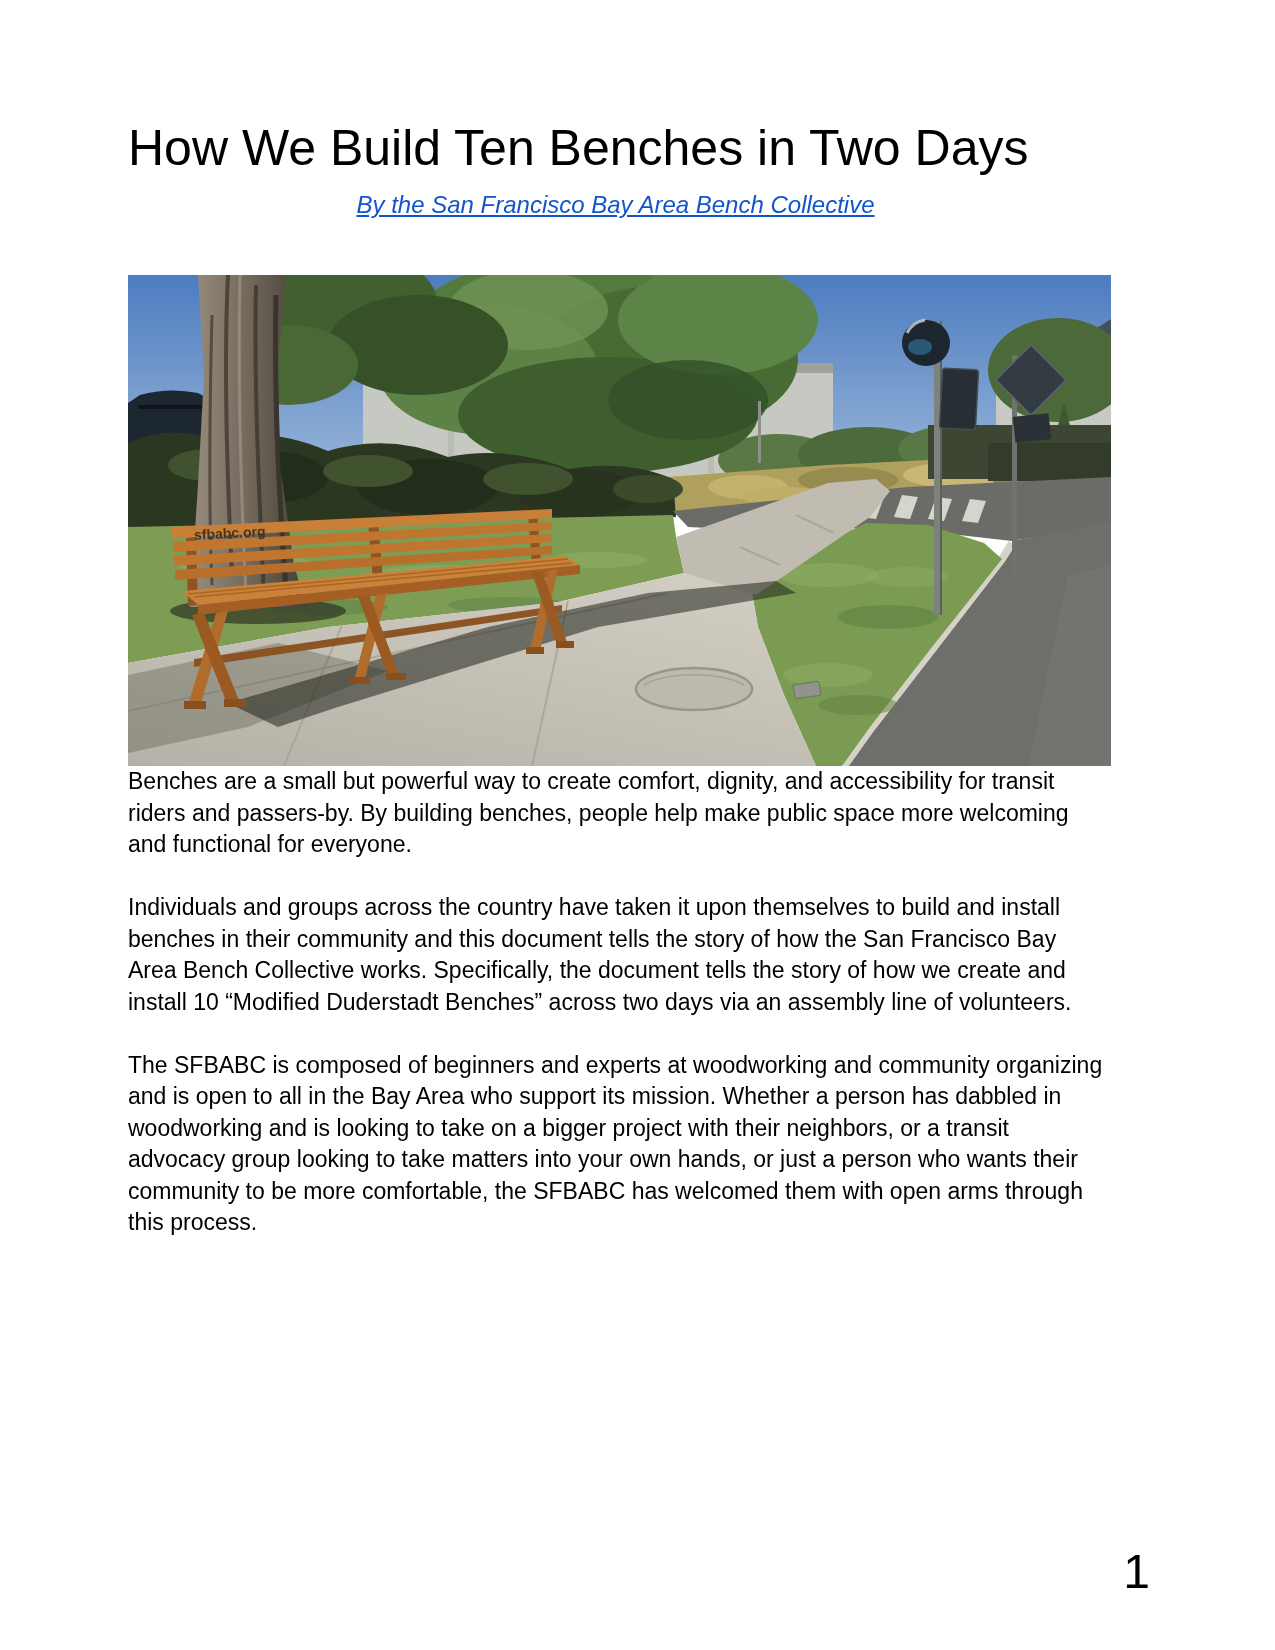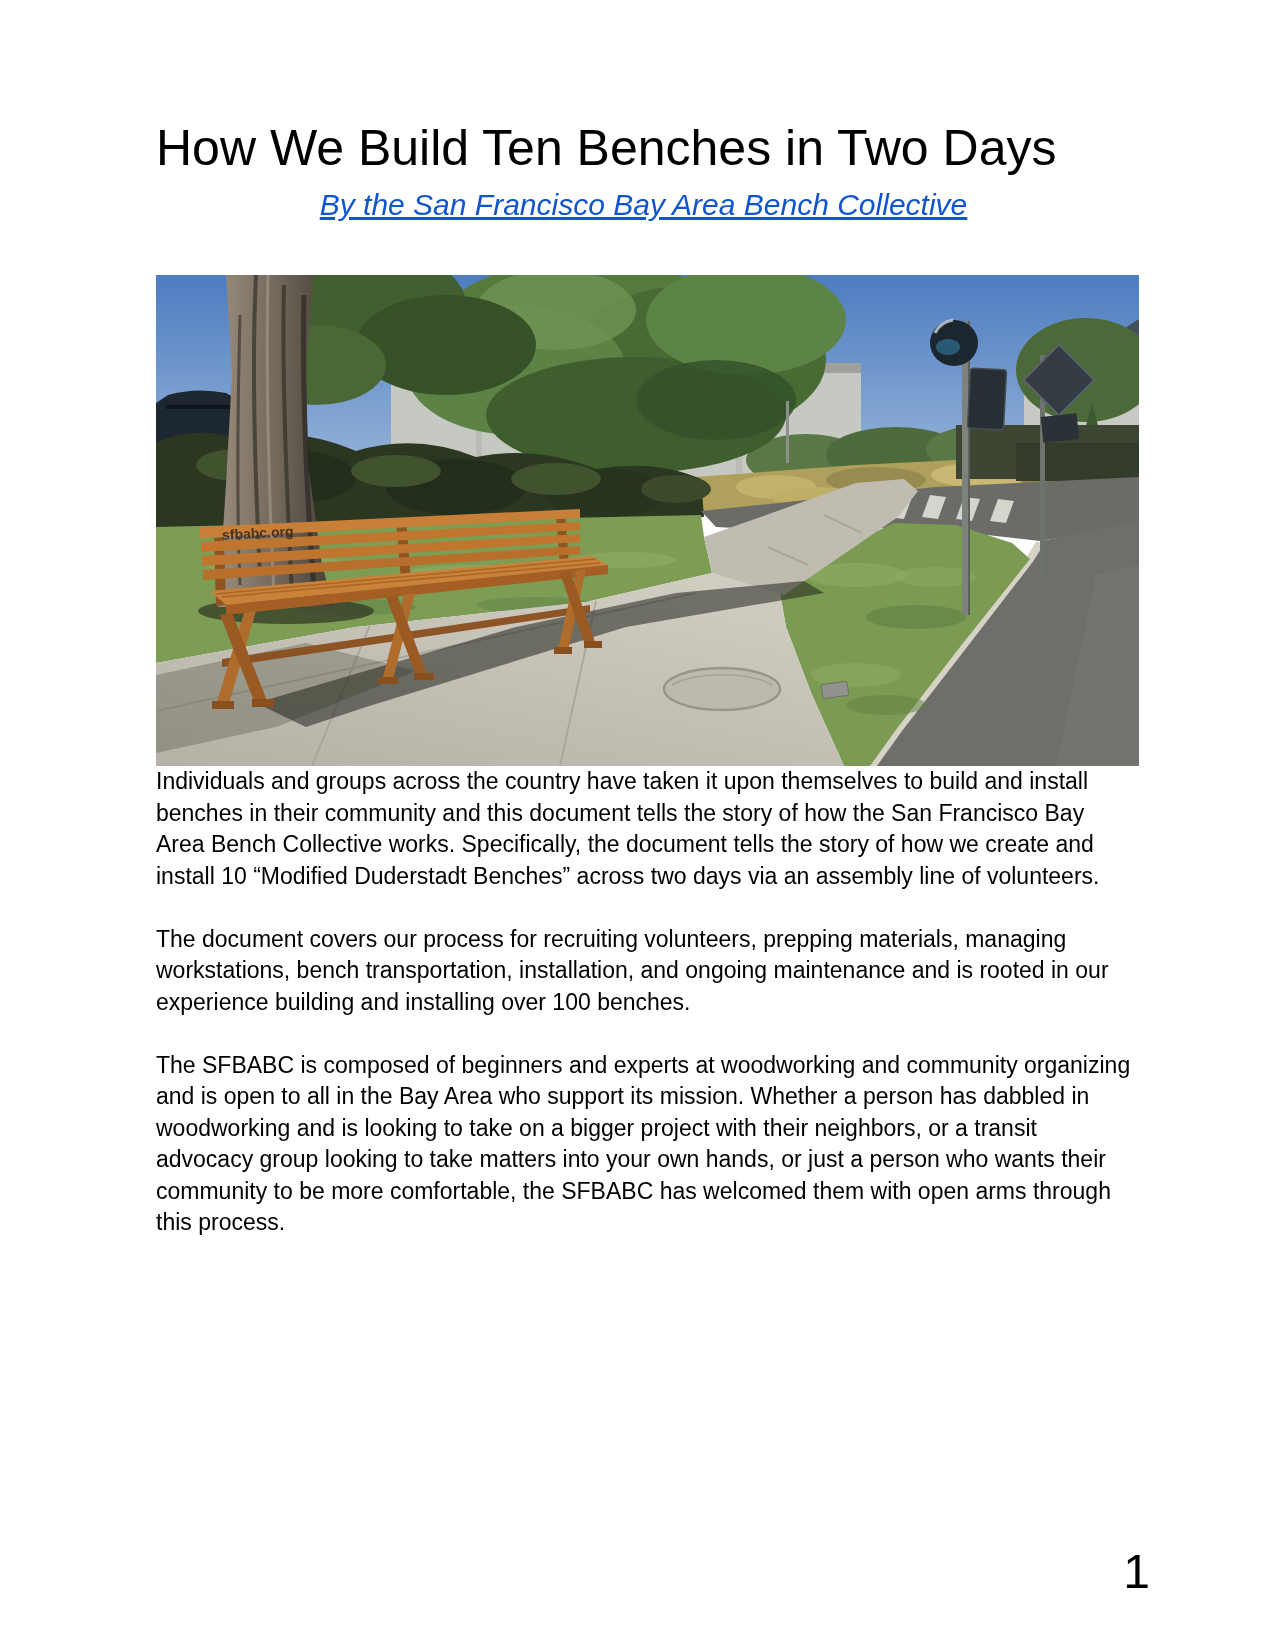--- a/index.html
+++ b/index.html
@@ -5,31 +5,31 @@
   html,body{margin:0;padding:0;background:#e8e8e8;}
   .page{
     position:relative;
     width:1275px;height:1650px;
     margin:0 auto;
     background:#ffffff;
     font-family:"Liberation Sans",sans-serif;
     color:#000;
     overflow:hidden;
   }
-  .content{padding:0 172px 0 128px;margin-left:28px;}
+  .content{padding:0 172px 0 128px;}
   h1.doc-title{
     margin:118px 0 0 0;
     font-size:50px;line-height:60px;
     font-weight:400;color:#000;
   }
   .byline{
     margin:10px 0 0 0;
     width:975px;
     text-align:center;
-    font-size:30px;line-height:34px;
+    font-size:24px;line-height:34px;
     font-style:italic;
   }
   .byline a{color:#1155cc;text-decoration:underline;cursor:pointer;}
   figure.hero{
     margin:53px 0 0 0;
     width:983px;height:491px;
     display:block;
   }
   figure.hero svg{display:block;}
   h2.welcome{
@@ -269,20 +269,20 @@
           <ellipse cx="792" cy="72" rx="12" ry="8" fill="#2c5f7e" opacity="0.9"></ellipse>
           <rect x="813" y="94" width="36" height="60" rx="3" fill="#272e34" stroke="#454d54" stroke-width="1.5" transform="rotate(3 831 124)"></rect>
           <rect x="884" y="80" width="5" height="222" fill="#6e736d"></rect>
           <rect x="878" y="80" width="50" height="50" fill="#343c43" stroke="#59626a" stroke-width="2" transform="rotate(45 903 105)"></rect>
           <rect x="886" y="140" width="36" height="26" fill="#2b3237" transform="rotate(-6 904 153)"></rect>
         </g>
       </svg>
     </figure>
 
 
+    <p class="body-par">Benches are a small but powerful way to create comfort, dignity, and accessibility for transit riders and passers-by. By building benches, people help make public space more welcoming and functional for everyone.</p>
     <p class="body-par">Individuals and groups across the country have taken it upon themselves to build and install benches in their community and this document tells the story of how the San Francisco Bay Area Bench Collective works. Specifically, the document tells the story of how we create and install 10 “Modified Duderstadt Benches” across two days via an assembly line of volunteers.</p>
-    <p class="body-par">The document covers our process for recruiting volunteers, prepping materials, managing workstations, bench transportation, installation, and ongoing maintenance and is rooted in our experience building and installing over 100 benches.</p>
     <p class="body-par">The SFBABC is composed of beginners and experts at woodworking and community organizing and is open to all in the Bay Area who support its mission. Whether a person has dabbled in woodworking and is looking to take on a bigger project with their neighbors, or a transit advocacy group looking to take matters into your own hands, or just a person who wants their community to be more comfortable, the SFBABC has welcomed them with open arms through this process.</p>
 
   </div>
 
   <div class="page-number">1</div>
 </div>
 
 </body></html>

